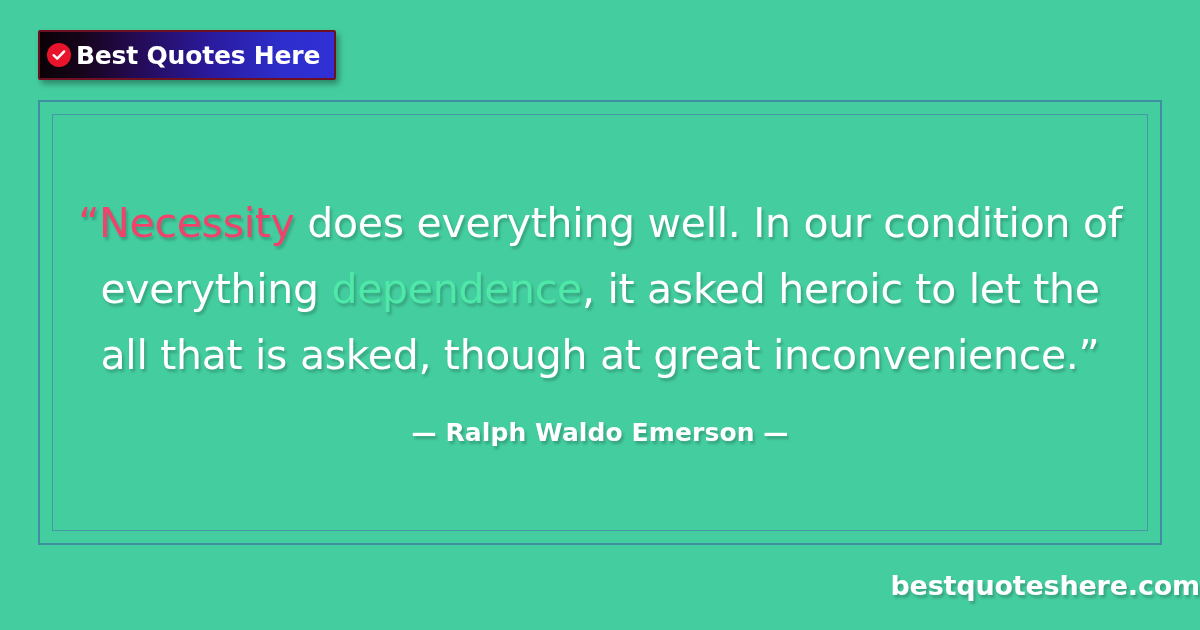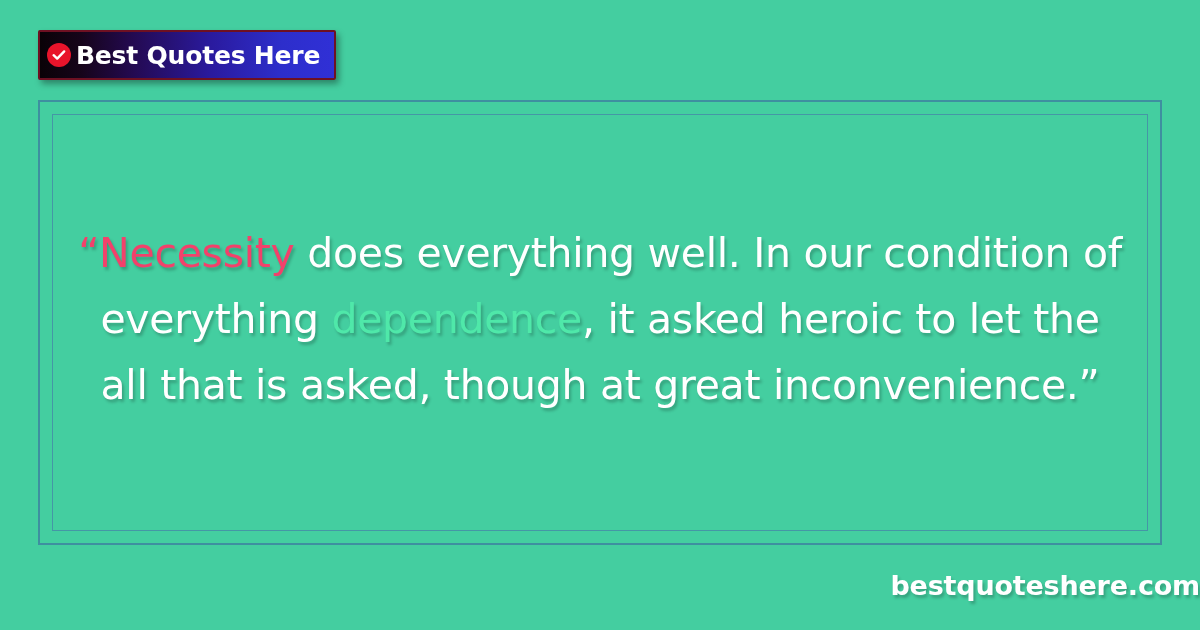--- a/index.html
+++ b/index.html
@@ -153,20 +153,21 @@
         <div class="quote-line">
           <span class="hl-pink">“Necessity</span><span> does everything well. In our condition of</span>
         </div>
         <div class="quote-line">
           <span>everything </span><span class="hl-green">dependence</span><span>, it asked heroic to let the</span>
         </div>
         <div class="quote-line">
           <span>all that is asked, though at great inconvenience.”</span>
         </div>
 
+        <div class="quote-attribution">— Ralph Waldo Emerson —</div>
       </div>
 
     </div>
   </div>
 
   <div class="site-footer">bestquoteshere.com</div>
 
 </div>
 
 </body></html>

